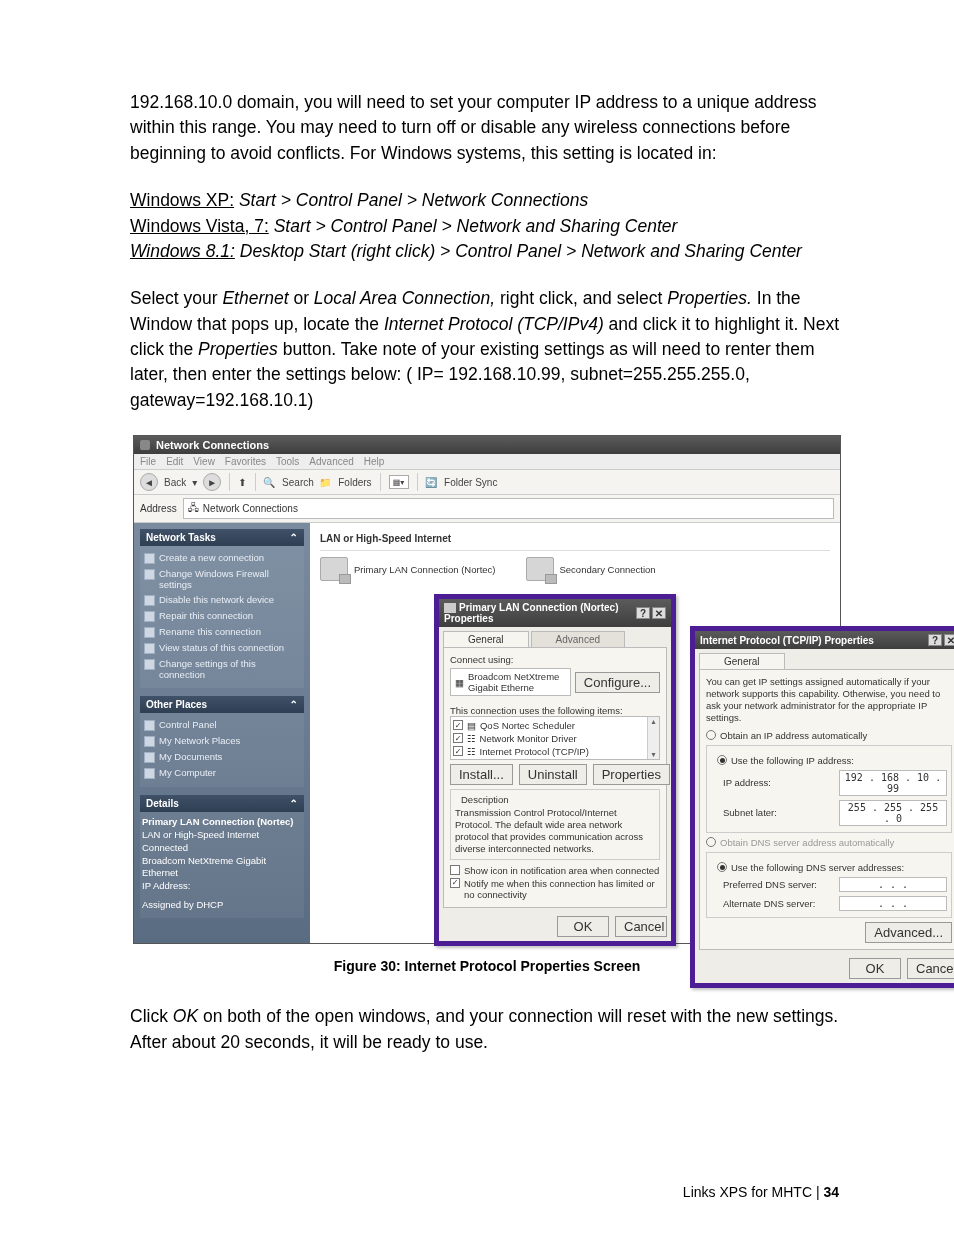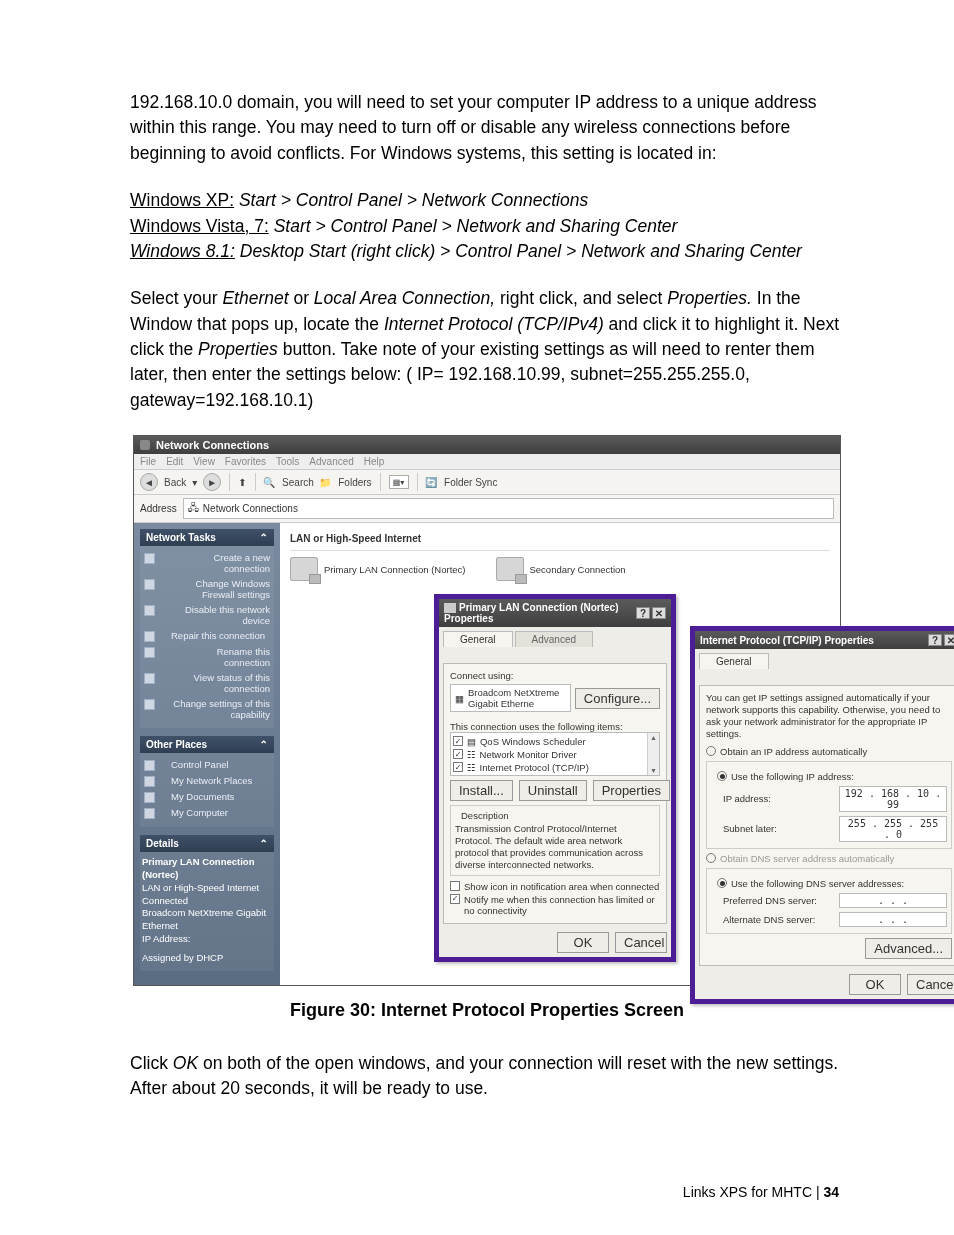--- a/index.html
+++ b/index.html
@@ -40,42 +40,42 @@
       display: flex; align-items: center; gap:6px;
     }
     .titlebar .dot { width:10px; height:10px; background:#888; border-radius:2px;}
     .menubar { background:#eee; color:#888; font-size:10px; padding:2px 6px; display:flex; gap:10px;}
     .toolbar { background:#f5f4f0; border-top:1px solid #ccc; border-bottom:1px solid #ccc; padding:3px 6px; display:flex; align-items:center; gap:6px; color:#444;}
     .circle { width:18px; height:18px; border-radius:50%; background:#ddd; border:1px solid #aaa; display:flex;align-items:center;justify-content:center; font-size:10px;}
     .sep { width:1px; height:18px; background:#ccc; margin:0 2px;}
     .addrbar { background:#f5f4f0; border-bottom:1px solid #ccc; padding:3px 6px; display:flex; align-items:center; gap:6px;}
     .addrbox { flex:1; background:#fff; border:1px solid #bbb; padding:1px 4px; display:flex; align-items:center; gap:4px;}
     .mainarea { display:flex; min-height:420px; background:#fff;}
-    .sidepane { width:146px; background:linear-gradient(#7a8ba0,#5a6c82); padding:6px; color:#fff; font-size:9.5px;}
+    .sidepane { width:176px; background:linear-gradient(#7a8ba0,#5a6c82); padding:6px; color:#fff; font-size:9.5px;}
     .sidebox { background:rgba(255,255,255,0.06); margin-bottom:8px; }
     .sidehead { background:linear-gradient(#3f5168,#2f3e52); color:#fff; font-weight:bold; padding:3px 6px; display:flex; justify-content:space-between; align-items:center; font-size:10px;}
     .sideitems { padding:4px 2px 6px 2px;}
-    .sideitem { display:flex; align-items:flex-start; gap:16px; padding:2px 2px; color:#e9eef5;text-align:right;}
+    .sideitem { display:flex; align-items:flex-start; gap:4px; padding:2px 2px; color:#e9eef5;}
     .sideitem .ic { width:11px; height:11px; background:#cfd8e2; border:1px solid #9fb0c4; flex:none; margin-top:1px;}
     .content { flex:1; background:#fff; padding:6px 10px; position:relative;}
     .grouplabel { font-weight:bold; color:#333; padding:4px 0 6px 0; border-bottom:1px solid #ddd; margin-bottom:6px;}
     .conns { display:flex; gap:30px; align-items:center;}
     .conn { display:flex; align-items:center; gap:6px; font-size:9.5px;}
     .conn .ic { width:28px; height:24px; background:#d6d6d6; border:1px solid #aaa; border-radius:2px; position:relative;}
     .conn .ic:after { content:""; position:absolute; right:-4px; bottom:-4px; width:10px; height:8px; background:#bbb; border:1px solid #999;}
     
     .dlg { position:absolute; border:5px solid #4c1d95; background:#efede7; box-shadow: 2px 2px 3px rgba(0,0,0,.25);}
     .dlg1 { left:300px; top:158px; width:242px;}
     .dlgtitle { background:linear-gradient(#5b5b5b,#3e3e3e); color:#fff; font-weight:bold; font-size:10px; padding:3px 5px; display:flex; align-items:center; justify-content:space-between;}
     .dlgtitle .ctrls { display:flex; gap:2px;}
     .dlgtitle .ctrls span { width:14px; height:12px; background:#ddd; color:#333; font-size:10px; display:flex; align-items:center; justify-content:center; border:1px solid #888;}
     .tabs { display:flex; padding:4px 4px 0 4px; gap:2px;}
-    .tab { background:#f7f5ef; border:1px solid #bbb; border-bottom:none; padding:2px 16px; font-size:10px;}
+    .tab { background:#f7f5ef; border:1px solid #bbb; border-bottom:none; padding:2px 24px; font-size:10px;}
     .tab.inactive { background:#e3e1da; color:#666;}
-    .dlgbody { border:1px solid #bbb; margin:16px 4px 4px 4px; padding:6px; background:#f7f5ef; font-size:9.5px;}
+    .dlgbody { border:1px solid #bbb; margin:0 4px 4px 4px; padding:6px; background:#f7f5ef; font-size:9.5px;}
     .fld { background:#fff; border:1px solid #bbb; padding:2px 4px; display:flex; align-items:center; gap:4px; margin:3px 0;}
     .btn { background:#efede7; border:1px solid #999; padding:2px 8px; font-size:13px; display:inline-block;}
     .listbox { background:#fff; border:1px solid #bbb; height:44px; position:relative; padding:2px 14px 2px 2px;}
     .scroll-v { position:absolute; right:0; top:0; bottom:0; width:12px; background:#eee; border-left:1px solid #ccc; display:flex; flex-direction:column; justify-content:space-between;}
     .scroll-v span { font-size:8px; text-align:center; color:#666;}
     .chk { display:flex; align-items:flex-start; gap:4px; padding:1px 0;}
     .chk .box { width:10px; height:10px; border:1px solid #777; background:#fff; display:flex; align-items:center; justify-content:center; font-size:8px; color:#333; flex:none;}
     .row3 { display:flex; gap:6px; justify-content:space-between; margin:4px 0;}
     .row3 .btn { flex:1; text-align:center;}
     .grp { border:1px solid #ccc; padding:4px; margin:4px 0;}
@@ -84,21 +84,21 @@
     
     .dlg2 { left:556px; top:190px; width:278px;}
     .iprow { display:flex; align-items:center; justify-content:space-between; padding:2px 0 2px 12px;}
     .ipbox { background:#fff; border:1px solid #bbb; width:108px; padding:1px 4px; font-family:monospace; font-size:10px; letter-spacing:0; text-align:center;}
     .radio { display:flex; align-items:center; gap:4px;}
     .radio .r { width:10px; height:10px; border:1px solid #777; border-radius:50%; display:flex; align-items:center; justify-content:center;}
     .radio .r.sel:after { content:""; width:5px; height:5px; background:#333; border-radius:50%;}
     .ip-hdr1 { position:relative; display:inline-block;}
     .ip-hdr1 .ic { display:inline-block; width:12px; height:10px; background:#ccc; margin-right:3px; vertical-align:middle;}
 
-    .caption { text-align:center; font-weight:bold; font-size:18px; margin:14px 0 30px 0;}
+    .caption { text-align:center; font-weight:bold; font-size:14px; margin:14px 0 30px 0;}
     .footer { position:absolute; bottom:35px; right:115px; font-size:14px;padding-left:28px;}
     .footer b { font-weight:bold;}
     .viewicn { width:20px; height:14px; border:1px solid #aaa; background:#fff; display:flex; align-items:center; justify-content:center; font-size:8px;}
     .hsp { position:absolute; left:316px; right:0; height:12px; background:#eee; border-top:1px solid #ccc; bottom:-1px;}
     .hsp span{position:absolute; top:0; width:12px; height:12px; color:#666; font-size:8px; text-align:center; background:#eee; border:1px solid #ccc;}
     .hsp .l{left:0;} .hsp .r{right:12px;}
   </style>
 </head>
 <body>
 
@@ -181,21 +181,21 @@
             <div class="sideitem">
                 <span class="ic"></span>
                 <span>Rename this connection</span>
               </div>
             <div class="sideitem">
                 <span class="ic"></span>
                 <span>View status of this connection</span>
               </div>
             <div class="sideitem">
                 <span class="ic"></span>
-                <span>Change settings of this capability</span>
+                <span>Change settings of this connection</span>
               </div>
           </div>
         </div>
         <div class="sidebox">
           <div class="sidehead">
               <span>Other Places</span>
               <span>⌃</span>
             </div>
           <div class="sideitems">
             <div class="sideitem">
@@ -266,21 +266,21 @@
               <span>▦</span>
               <span>Broadcom NetXtreme Gigabit Etherne</span>
             </div>
           <span class="btn">Configure...</span>
         </div>
         <div style="margin-top:6px;">This connection uses the following items:</div>
         <div class="listbox">
           <div class="chk">
               <span class="box">✓</span>
               <span>▤</span>
-              <span>QoS Windows Scheduler</span>
+              <span>QoS Nortec Scheduler</span>
             </div>
           <div class="chk">
               <span class="box">✓</span>
               <span>☷</span>
               <span>Network Monitor Driver</span>
             </div>
           <div class="chk">
               <span class="box">✓</span>
               <span>☷</span>
               <span>Internet Protocol (TCP/IP)</span>

